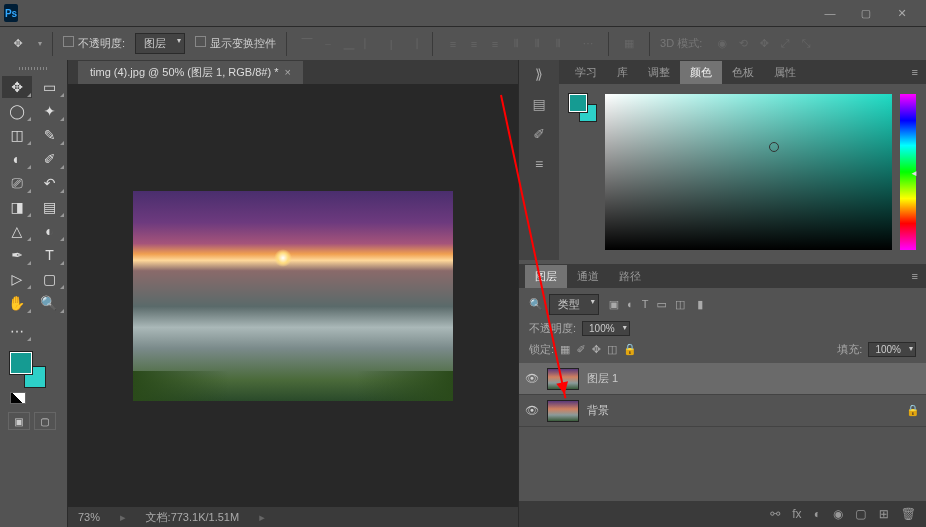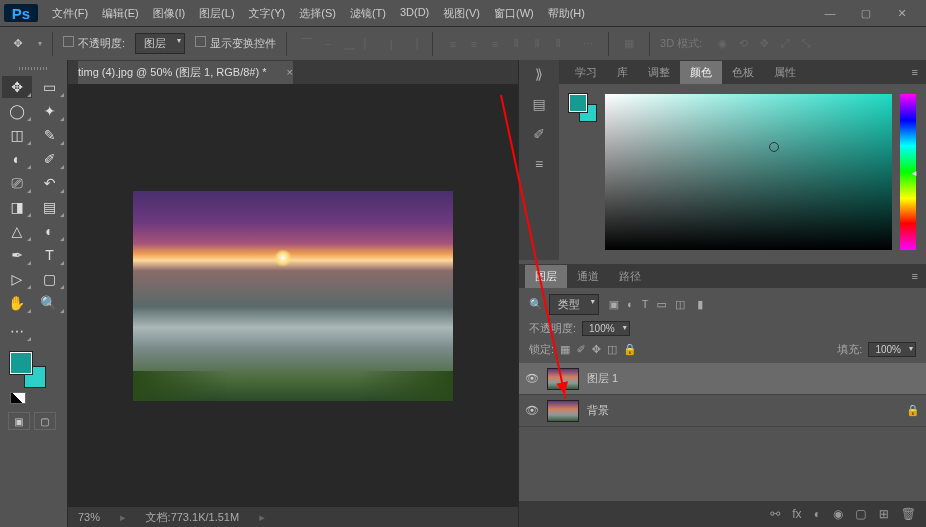--- a/index.html
+++ b/index.html
@@ -1,18 +1,18 @@
 <!DOCTYPE html>
 <html><head>
 <meta charset="utf-8">
 <style>
 *{margin:0;padding:0;box-sizing:border-box;font-family:"Microsoft YaHei",sans-serif;font-size:11px;user-select:none}
 body{background:#323232;color:#ccc;width:926px;height:527px;overflow:hidden;position:relative}
 .titlebar{height:26px;background:#535353;display:flex;align-items:center;padding:0 4px}
-.ps-icon{width:34px;height:18px;background:#001e36;color:#31a8ff;display:flex;align-items:center;justify-content:center;font-weight:bold;font-size:15px;border-radius:2px;margin-right:8px}
+.ps-icon{width:14px;height:18px;background:#001e36;color:#31a8ff;display:flex;align-items:center;justify-content:center;font-weight:bold;font-size:10px;border-radius:2px;margin-right:8px}
 .menu{display:flex;gap:2px}
 .menu span{padding:4px 6px;cursor:pointer}
 .winbtns{margin-left:auto;display:flex;gap:12px;padding-right:8px}
 .winbtns span{width:24px;text-align:center;cursor:pointer;color:#aaa}
 .optbar{height:34px;background:#535353;border-top:1px solid #2a2a2a;display:flex;align-items:center;padding:0 8px;gap:10px}
 .optbar .sep{width:1px;height:24px;background:#3a3a3a}
 .tool-icon{width:20px;height:20px;display:flex;align-items:center;justify-content:center}
 .chk{width:11px;height:11px;border:1px solid #888;display:inline-block;margin-right:4px}
 .dd{background:#434343;padding:2px 14px 2px 8px;border:1px solid #2a2a2a;position:relative;min-width:50px}
 .dd::after{content:"▾";position:absolute;right:3px;top:2px;font-size:8px}
@@ -27,21 +27,21 @@
 .tbtn.active{background:#3a3a3a}
 .tbtn::after{content:"";position:absolute;right:1px;bottom:1px;border:2px solid transparent;border-right-color:#999;border-bottom-color:#999;width:0;height:0}
 .swatch-area{margin-top:10px;position:relative;width:36px;height:36px;margin-left:8px}
 .sw-back{position:absolute;right:0;bottom:0;width:22px;height:22px;background:#2dd0c8;border:1px solid #222}
 .sw-front{position:absolute;left:0;top:0;width:22px;height:22px;background:#159b92;border:1px solid #fff;outline:1px solid #222}
 .mini-sw{margin-top:4px;margin-left:8px;width:16px;height:12px;background:linear-gradient(45deg,#000 50%,#fff 50%);border:1px solid #666}
 .mode-btns{margin-top:8px;display:flex;gap:4px;margin-left:6px}
 .mode-btns span{width:22px;height:18px;border:1px solid #666;display:flex;align-items:center;justify-content:center;font-size:10px}
 .canvas-area{flex:1;background:#282828;display:flex;flex-direction:column;position:relative}
 .tabs{height:24px;background:#3a3a3a;display:flex;align-items:center;padding-left:10px}
-.tab{background:#535353;padding:4px 0;font-size:10px;color:#ddd;display:flex;align-items:center;gap:20px}
+.tab{background:#535353;padding:4px 12px;font-size:10px;color:#ddd;display:flex;align-items:center;gap:6px}
 .tab .close{color:#aaa;cursor:pointer}
 .canvas{flex:1;display:flex;align-items:center;justify-content:center;position:relative}
 .img{width:320px;height:210px;background:linear-gradient(180deg,#4a2e6e 0%,#6d3a7e 15%,#a5547a 25%,#f0a050 30%,#ffd89a 33%,#8a6a6a 38%,#5a6a6a 55%,#aab8b8 65%,#7a8a8a 75%,#4a6a3a 90%,#2a4a2a 100%);position:relative;overflow:hidden}
 .img::before{content:"";position:absolute;left:44%;top:28%;width:18px;height:18px;background:radial-gradient(circle,#fff 0%,#ffdd80 40%,transparent 70%);border-radius:50%}
 .img::after{content:"";position:absolute;bottom:0;left:0;right:0;height:30px;background:linear-gradient(90deg,#2a4a1a 0%,transparent 30%,transparent 70%,#2a4a1a 100%)}
 .statusbar{height:20px;background:#3a3a3a;display:flex;align-items:center;padding:0 10px;gap:20px;font-size:10px;color:#aaa}
 .statusbar .sbsep{color:#666}
 .panels{width:408px;background:#535353;display:flex;flex-direction:column;border-left:1px solid #2a2a2a}
 .panel-top{display:flex}
 .left-strip{width:40px;background:#434343;display:flex;flex-direction:column;align-items:center;padding-top:6px;gap:14px}
@@ -76,33 +76,20 @@
 .layer-foot{height:26px;background:#3a3a3a;display:flex;align-items:center;justify-content:flex-end;padding:0 10px;gap:12px;color:#999;margin-top:auto}
 .layer-foot span{cursor:pointer;font-size:12px}
 .arrow{position:absolute;left:500px;top:95px;width:2px;height:310px;background:red;transform-origin:top;transform:rotate(-12deg);pointer-events:none}
 .arrow::after{content:"";position:absolute;bottom:-2px;left:-5px;border:6px solid transparent;border-top:12px solid red}
 </style>
 </head>
 <body>
 
 <div class="titlebar">
   <div class="ps-icon">Ps</div>
-  <div class="menu">
-    <span>文件(F)</span>
-    <span>编辑(E)</span>
-    <span>图像(I)</span>
-    <span>图层(L)</span>
-    <span>文字(Y)</span>
-    <span>选择(S)</span>
-    <span>滤镜(T)</span>
-    <span>3D(D)</span>
-    <span>视图(V)</span>
-    <span>窗口(W)</span>
-    <span>帮助(H)</span>
-  </div>
   <div class="winbtns">
     <span>—</span>
     <span>▢</span>
     <span>✕</span>
   </div>
 </div>
 
 <div class="optbar">
   <span class="tool-icon">✥</span>
   <span style="font-size:8px;color:#999">▾</span>

